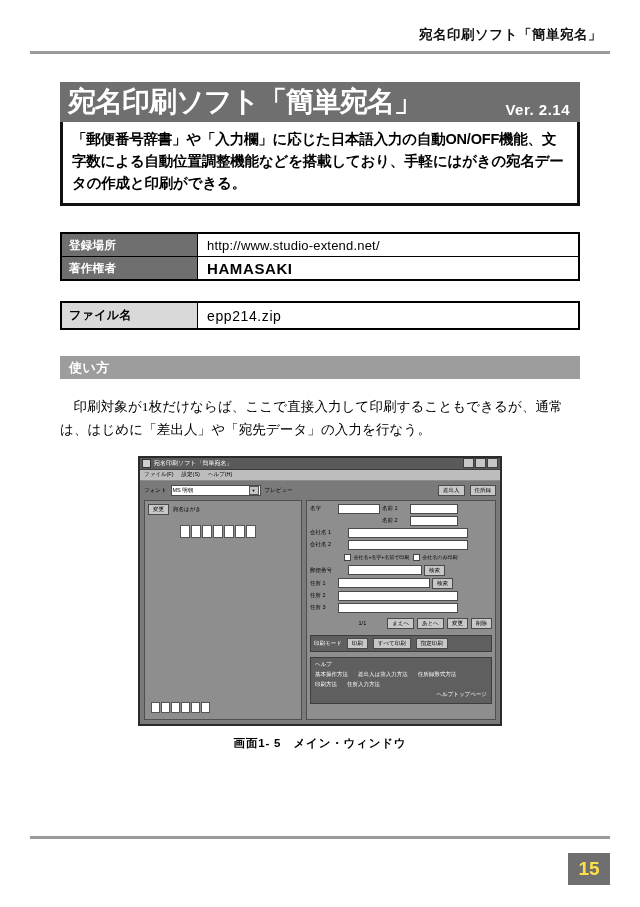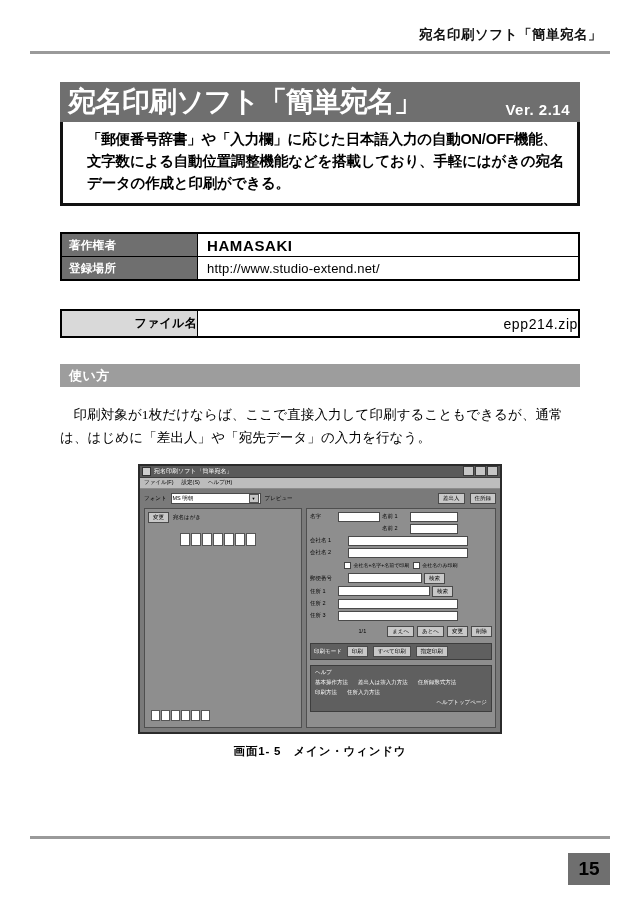--- a/index.html
+++ b/index.html
@@ -72,21 +72,21 @@
     bottom: 4px;
     font-size: 15px;
     font-weight: bold;
     letter-spacing: 0.5px;
   }
 
   .desc-box {
     border-left: 3px solid #111;
     border-right: 3px solid #111;
     border-bottom: 3px solid #111;
-    padding: 6px 9px 9px 24px;
+    padding: 6px 9px 9px 9px;
     font-size: 14.5px;
     font-weight: bold;
     line-height: 1.52;
     letter-spacing: -0.2px;
   }
 
   
   .info-table {
     border-collapse: collapse;
     width: 100%;
@@ -113,22 +113,21 @@
     padding-left: 9px;
     font-size: 13px;
     letter-spacing: 0.2px;
   }
   .info-table td.val.strong {
     font-weight: bold;
     font-size: 15px;
     letter-spacing: 0.6px;
   }
   .info-table.second {
-    margin-top: 28px;
-    text-align: right;
+    margin-top: 20px;
   }
   .info-table.second td {
     height: 25px;
   }
   .info-table.second td.key {
     background: #d9d9d9;
     color: #000;
     font-size: 12px;
     font-weight: bold;
   }
@@ -390,21 +389,21 @@
     height: 3px;
     background: #9a9a9a;
   }
   .page-number {
     position: absolute;
     right: 30px;
     bottom: 22px;
     width: 42px;
     height: 32px;
     background: #6f6f6f;
-    color: #000000;
+    color: #fde047;
     font-size: 19px;
     font-weight: bold;
     display: flex;
     align-items: center;
     justify-content: center;
   }
 </style>
 </head>
 <body>
 
@@ -417,26 +416,26 @@
 
   <div class="title-band">
     <div class="main-title">宛名印刷ソフト「簡単宛名」</div>
     <div class="version">Ver. 2.14</div>
   </div>
   <div class="desc-box">「郵便番号辞書」や「入力欄」に応じた日本語入力の自動ON/OFF機能、文字数による自動位置調整機能などを搭載しており、手軽にはがきの宛名データの作成と印刷ができる。</div>
 
   <table class="info-table">
     <tbody>
         <tr>
+      <td class="key">登録場所</td>
+      <td class="val">http://www.studio-extend.net/</td>
+    </tr>
+    <tr>
       <td class="key">著作権者</td>
       <td class="val strong">HAMASAKI</td>
-    </tr>
-    <tr>
-      <td class="key">登録場所</td>
-      <td class="val">http://www.studio-extend.net/</td>
     </tr>
   </tbody>
     </table>
 
   <table class="info-table second">
     <tbody>
         <tr>
       <td class="key">ファイル名</td>
       <td class="val">epp214.zip</td>
     </tr>

